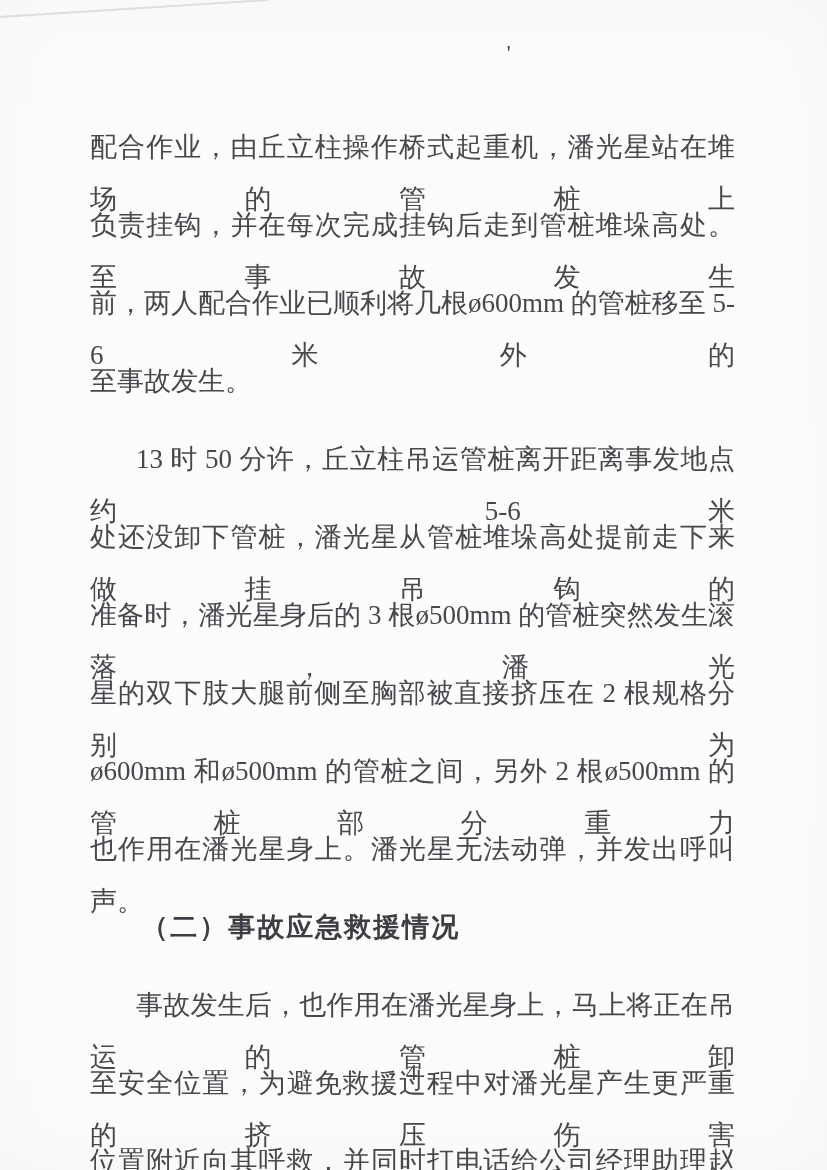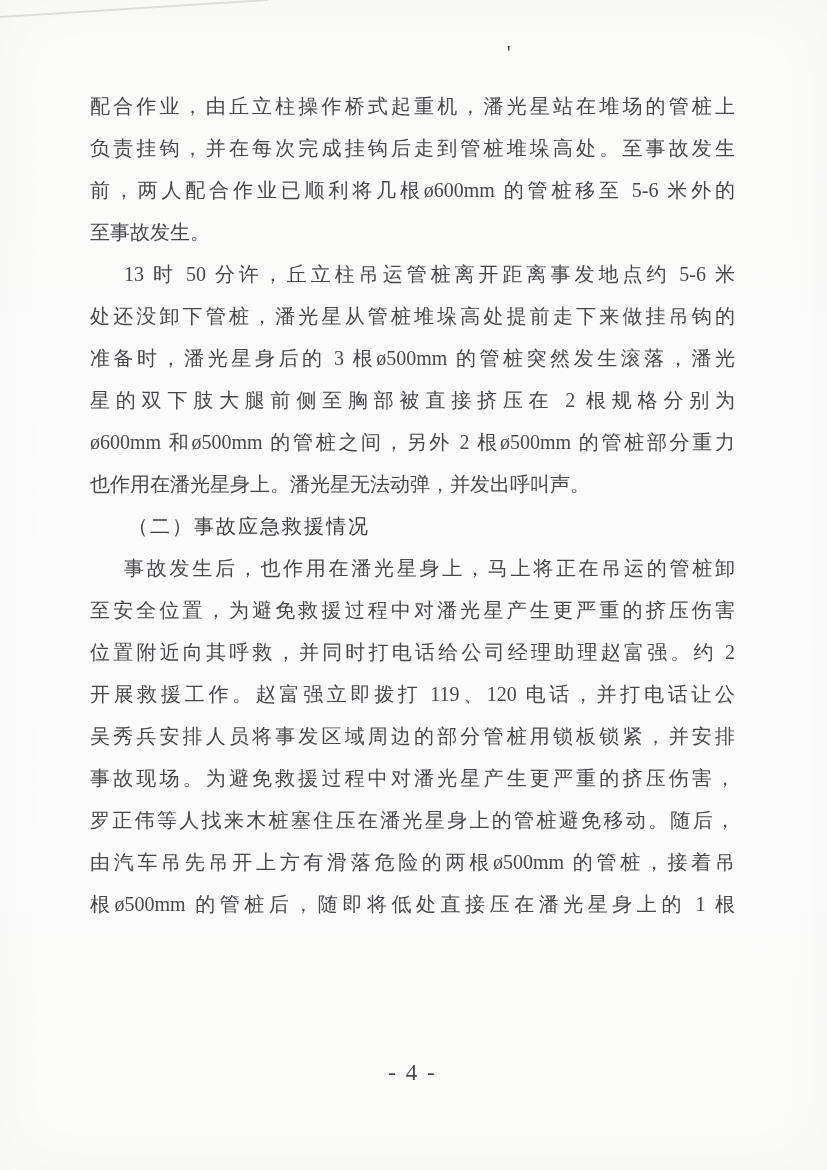--- a/index.html
+++ b/index.html
@@ -33,35 +33,36 @@
     transform: scaleX(0.8);
   }
   .textblock {
     position: absolute;
     left: 90px;
     top: 85px;
     width: 645px;
   }
   .line {
     height: 42px;
-    line-height: 42px;
-    font-size: 20px;
+    line-height: 52px;
+    font-size: 27px;
     color: #47474d;
     text-align: justify;
     text-align-last: justify;
     overflow: visible;
+    margin-top: 36px;
   }
   .line.end {
     text-align-last: left;
   }
   .line.indent {
     text-indent: 1.7em;
   }
   .line.heading {
-    font-weight: 400;
+    font-weight: 700;
     color: #3d3d43;
     text-indent: 1.9em;
     text-align-last: left;
     letter-spacing: 2px;
   }
   .footer {
     position: absolute;
     left: 90px;
     top: 1060px;
     width: 645px;

